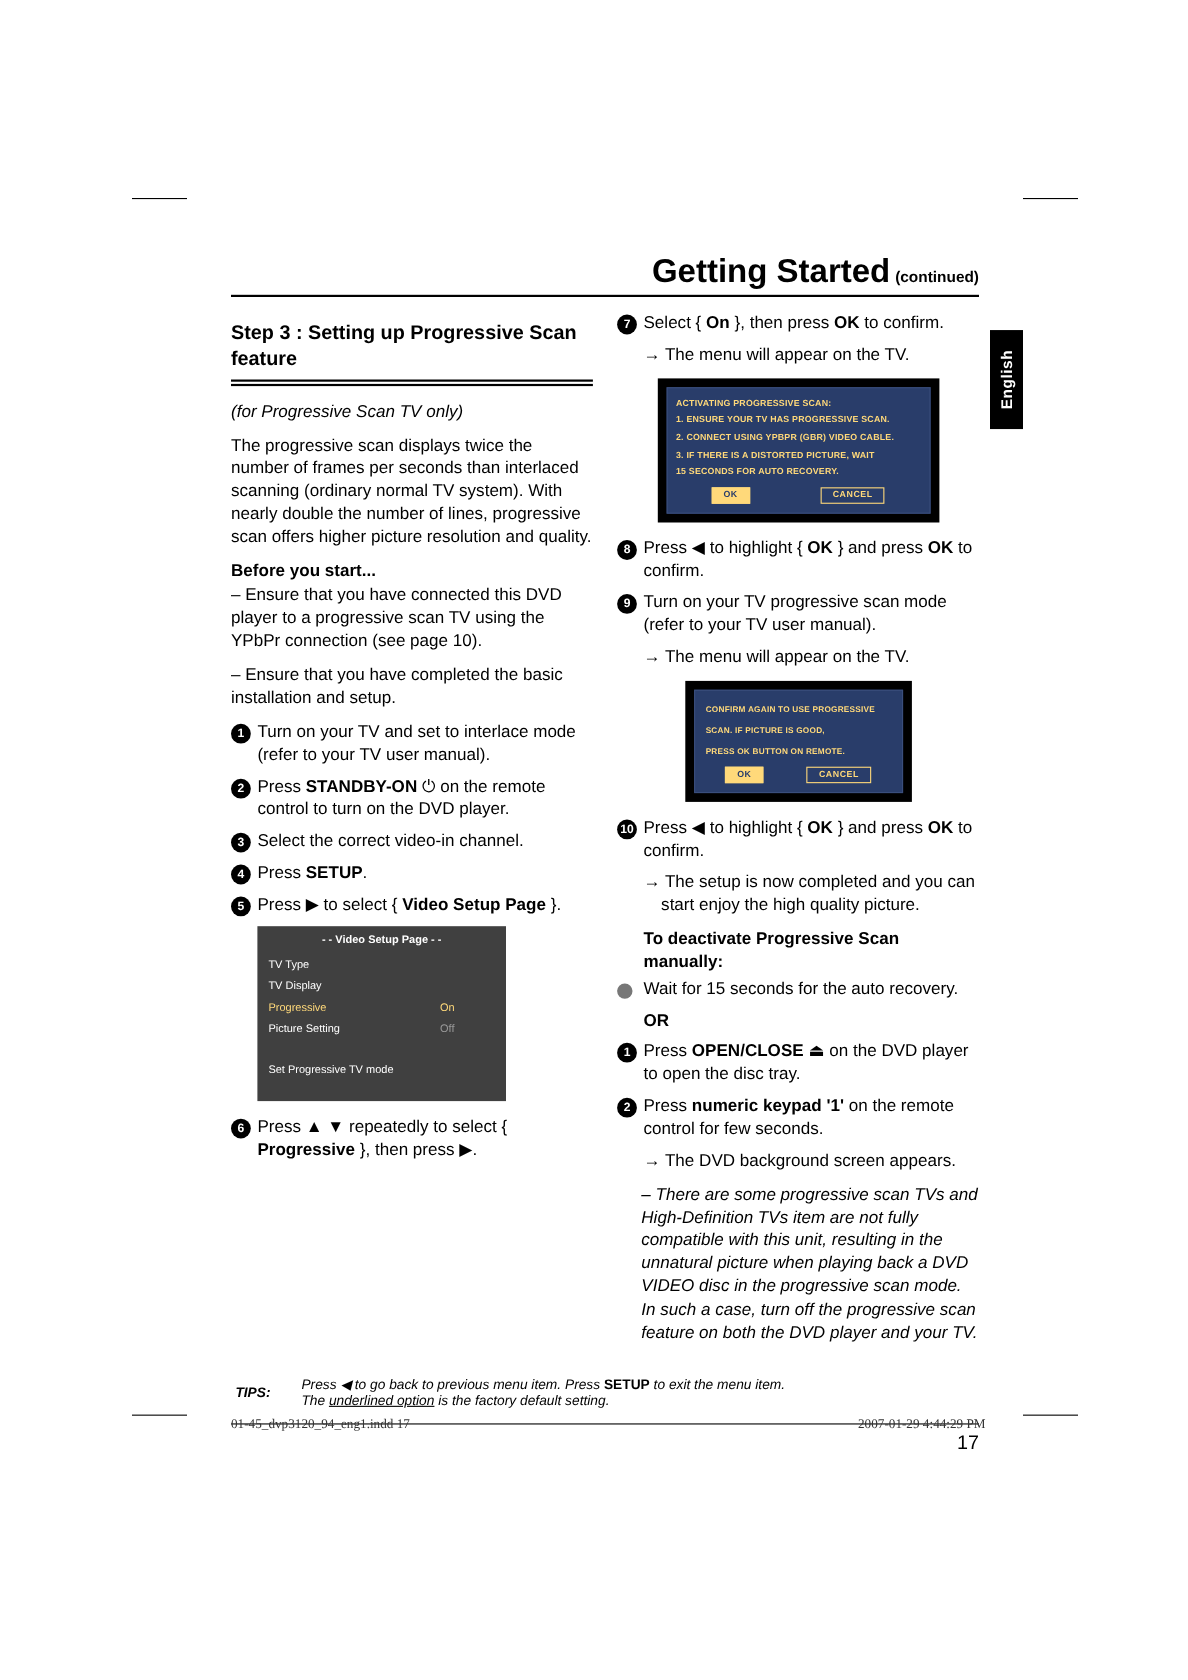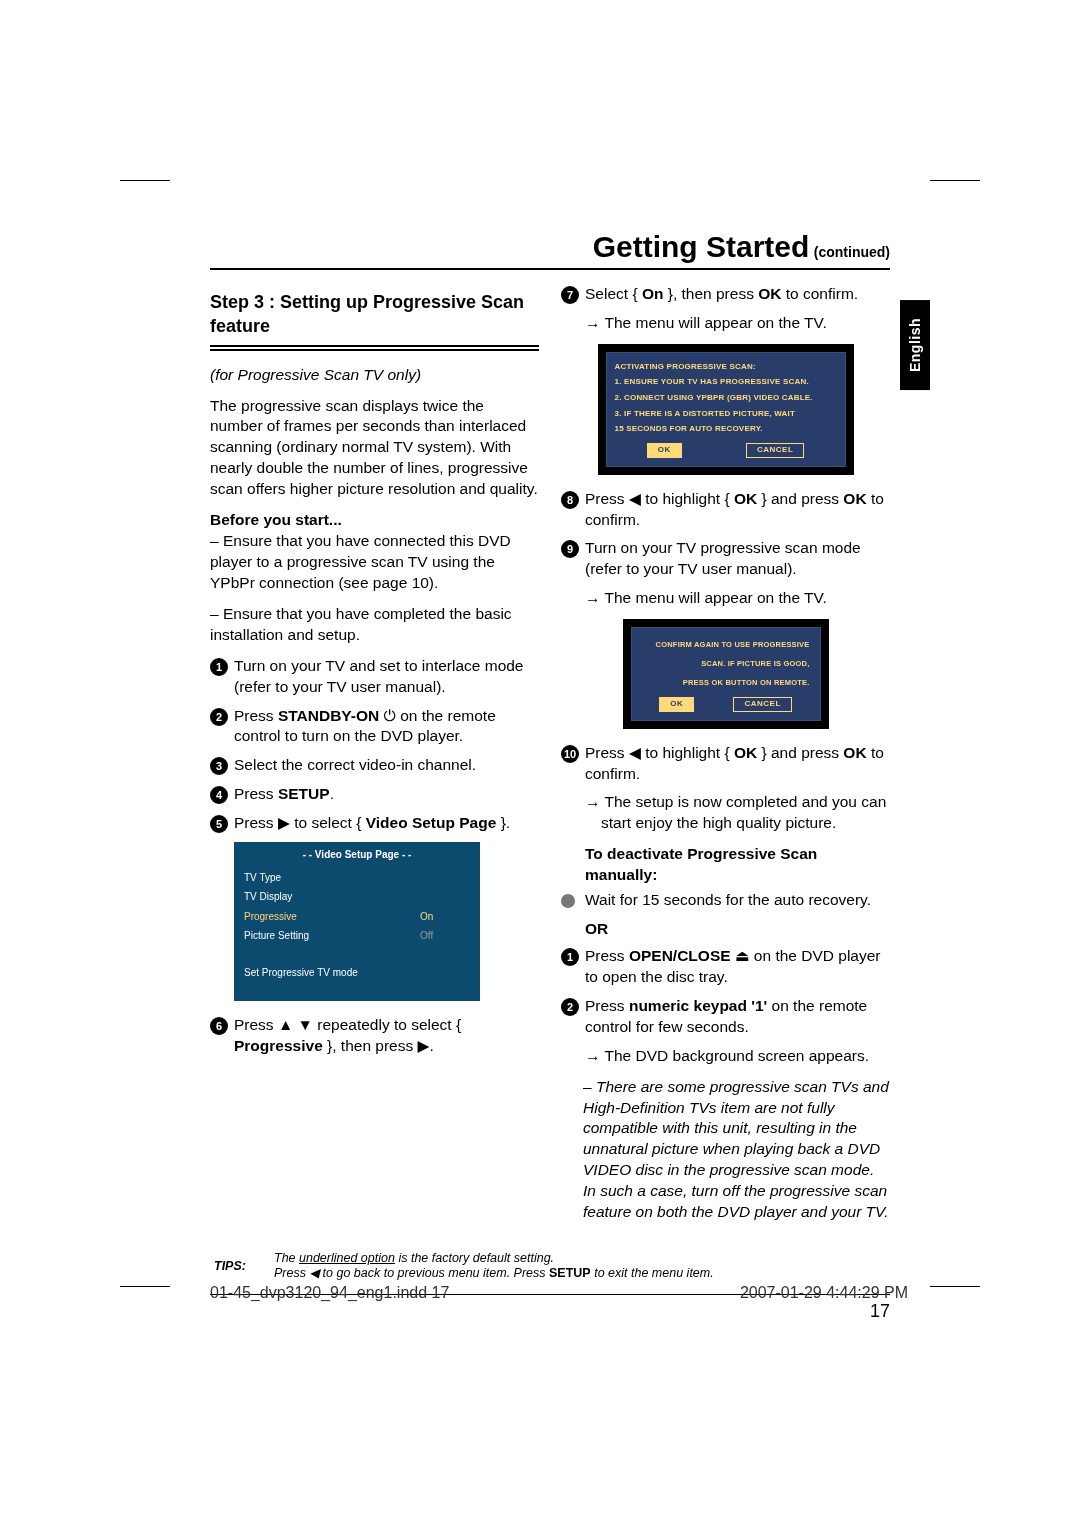--- a/index.html
+++ b/index.html
@@ -118,23 +118,23 @@
     color: #000;
     margin-right: 4px;
   }
 
   .glyph {
     font-family: "Segoe UI Symbol", Arial, sans-serif;
   }
 
   
   .osd-menu {
-    background: #0c4a6e;
+    background: #404040;
     color: #fff;
-    width: 246px;
+    width: 226px;
     margin: 6px 0 14px 24px;
     font-size: 10px;
     padding-bottom: 18px;
   }
   .osd-title {
     text-align: center;
     padding: 6px 0;
     font-weight: bold;
   }
   .osd-row {
@@ -161,21 +161,21 @@
   }
   .dialog-text {
     color: #ffd97a;
     font-size: 8px;
     font-weight: bold;
     line-height: 1.45;
     letter-spacing: 0.2px;
     padding: 2px 4px;
   }
   .dialog-small .dialog-outer { width: 190px; }
-  .dialog-small .dialog-text { font-size: 7.5px; text-align: right; padding: 6px 6px 2px; }
+  .dialog-small .dialog-text { font-size: 7.5px; text-align: left; padding: 6px 6px 2px; }
   .dialog-buttons {
     display: flex;
     justify-content: space-around;
     padding: 6px 4px 2px;
   }
   .dialog-btn {
     border: 1px solid #ffd97a;
     color: #ffd97a;
     font-size: 8px;
     font-weight: bold;
@@ -207,25 +207,26 @@
   .page-num {
     text-align: right;
     font-size: 18px;
     margin-top: 6px;
   }
 
   .footer-meta {
     position: absolute;
     bottom: 225px;
     left: 210px;
-    right: 172px;
+    right: 184px;
     display: flex;
     justify-content: space-between;
-    font-size: 16px;
+    font-size: 12px;
     color: #333;
+    font-family: Liberation Serif, serif;
   }
 
   .sub-heading {
     font-weight: bold;
     margin: 10px 0 4px 24px;
   }
   .or-label {
     font-weight: bold;
     margin: 4px 0 6px 24px;
   }
@@ -406,24 +407,24 @@
 
       <div class="para italic indent-text">– There are some progressive scan TVs and High-Definition TVs item are not fully compatible with this unit, resulting in the unnatural picture when playing back a DVD VIDEO disc in the progressive scan mode. In such a case, turn off the progressive scan feature on both the DVD player and your TV.</div>
 
     </div>
   </div>
 
   <div class="tips-box">
     <div class="tips-label">TIPS:</div>
     <div class="tips-body">
       <div>
+        <span>Press </span><span class="glyph">◀</span><span> to go back to previous menu item. Press </span><span class="bold" style="font-style:normal">SETUP</span><span> to exit the menu item.</span>
+      </div>
+      <div>
         <span>The </span><span class="underline">underlined option</span><span> is the factory default setting.</span>
-      </div>
-      <div>
-        <span>Press </span><span class="glyph">◀</span><span> to go back to previous menu item. Press </span><span class="bold" style="font-style:normal">SETUP</span><span> to exit the menu item.</span>
       </div>
     </div>
   </div>
 
   <div class="page-num">17</div>
 
   <div class="footer-meta">
     <span>01-45_dvp3120_94_eng1.indd   17</span>
     <span>2007-01-29   4:44:29 PM</span>
   </div>

